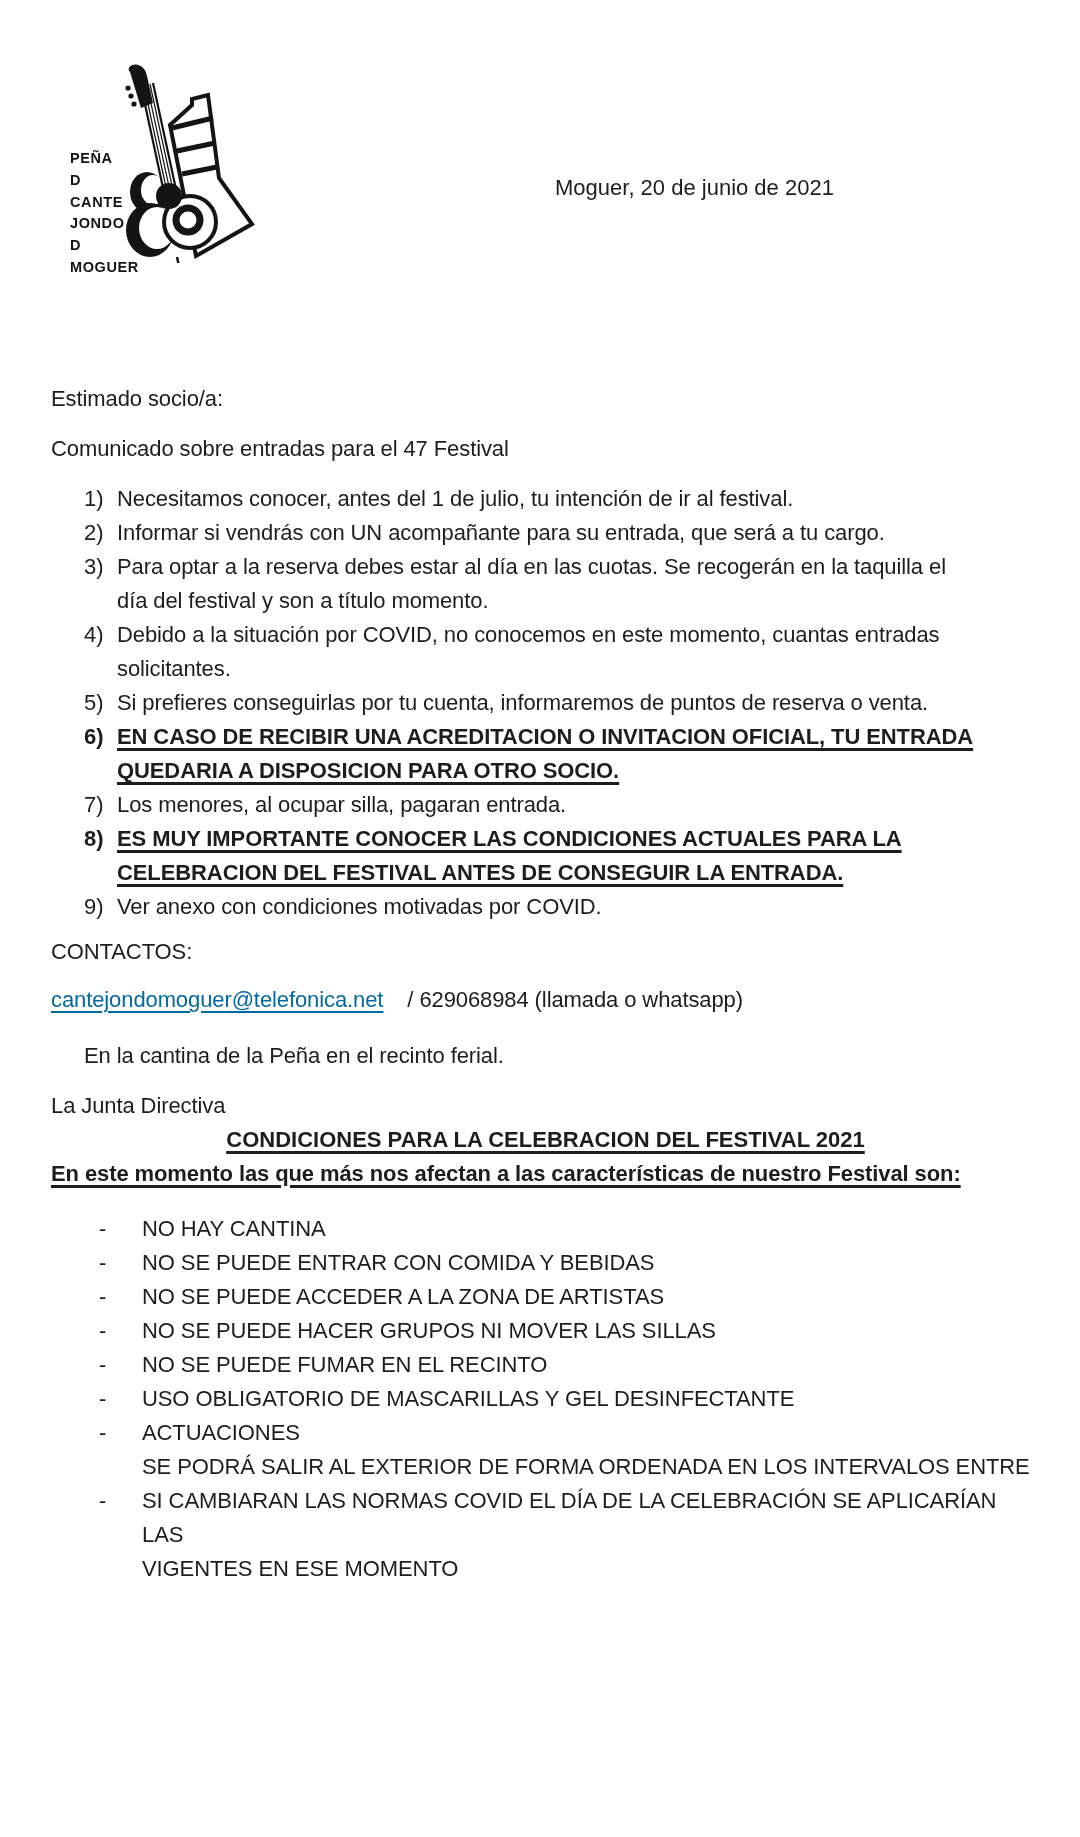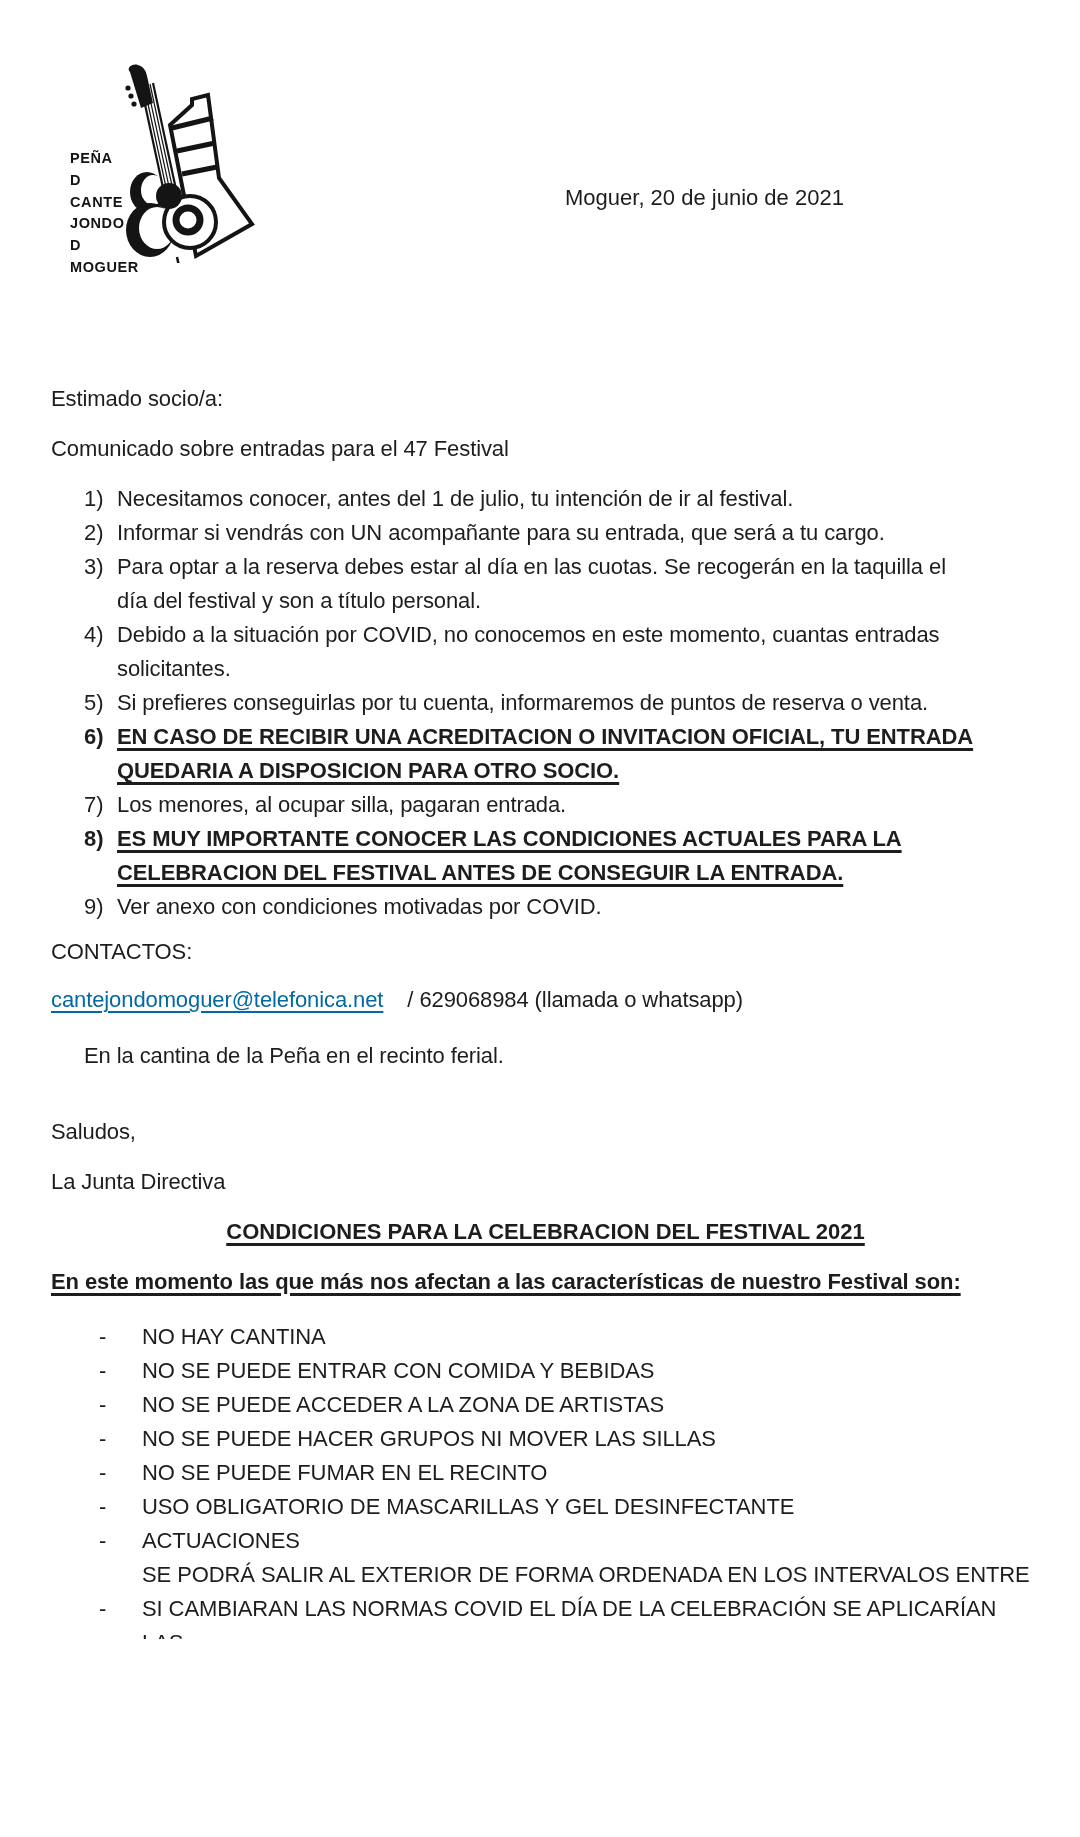--- a/index.html
+++ b/index.html
@@ -8,21 +8,21 @@
     font-family:"Liberation Sans","DejaVu Sans",sans-serif;
     color:#1d1d1d;overflow:hidden;
   }
   
   .logo-text{
     position:absolute;left:70px;top:148px;
     font-size:14.5px;font-weight:700;line-height:21.8px;letter-spacing:.6px;color:#141414;
   }
   .guitar-svg{position:absolute;left:120px;top:58px;}
   .date-line{
-    position:absolute;left:551px;top:167px;margin:14px;
+    position:absolute;left:551px;top:167px;margin:4px;
     font-size:22px;line-height:34px;
   }
   
   main{padding:0 40px 0 51px;}
   .line{margin:0;font-size:22px;line-height:34px;letter-spacing:-0.1px;}
   .mt-greeting{margin-top:382px;}
   .mt16{margin-top:16px;} .mt11{margin-top:11px;} .mt14{margin-top:14px;}
   .mt22{margin-top:22px;margin-left:33px;} .mt42{margin-top:42px;} .mt68{margin-top:68px;}
   .mt70{margin-top:70px;} .mt21{margin-top:21px;}
   
@@ -32,21 +32,21 @@
   .marker{flex:none;width:33px;font-size:22px;line-height:34px;}
   .dmarker{flex:none;width:43px;font-size:22px;line-height:34px;}
   .itext{flex:1;}
   .itext .l{font-size:22px;line-height:34px;letter-spacing:-0.1px;}
   .em .marker{font-weight:700;}
   .em .l span{
     font-weight:700;text-decoration:underline;
     text-decoration-thickness:2.5px;text-underline-offset:4px;margin-top:8px;
   }
   
-  .doc-title{margin:16px;text-align:center;font-size:22px;line-height:34px;font-weight:700;}
+  .doc-title{margin:0;text-align:center;font-size:22px;line-height:34px;font-weight:700;}
   .doc-title span, .cond-intro span{
     text-decoration:underline;text-decoration-thickness:2.5px;text-underline-offset:4px;
   }
   .cond-intro{margin:0;font-size:22px;line-height:34px;font-weight:700;letter-spacing:-0.1px;}
   
   .email{
     color:#0369a1;text-decoration:underline;
     text-decoration-thickness:2px;text-underline-offset:4px;cursor:pointer;
   }
   .after-link{margin-left:24px;}
@@ -122,21 +122,21 @@
         <span class="marker">2)</span>
         <span class="itext">
             <span class="l" style="display:block">Informar si vendrás con UN acompañante para su entrada, que será a tu cargo.</span>
           </span>
       </div>
 
       <div class="litem">
         <span class="marker">3)</span>
         <span class="itext">
           <span class="l" style="display:block">Para optar a la reserva debes estar al día en las cuotas. Se recogerán en la taquilla el</span>
-          <span class="l" style="display:block">día del festival y son a título personal.</span>
+          <span class="l" style="display:block">día del festival y son a título momento.</span>
         </span>
       </div>
 
       <div class="litem">
         <span class="marker">4)</span>
         <span class="itext">
           <span class="l" style="display:block">Debido a la situación por COVID, no conocemos en este momento, cuantas entradas</span>
           <span class="l" style="display:block">solicitantes.</span>
         </span>
       </div>
@@ -179,21 +179,20 @@
       </div>
 
     </div>
 
     <p class="line mt11">CONTACTOS:</p>
 
     <p class="line mt14"><a class="email" href="#">cantejondomoguer@telefonica.net</a><span class="after-link">/ 629068984 (llamada o whatsapp)</span></p>
 
     <p class="line mt22">En la cantina de la Peña en el recinto ferial.</p>
 
-    <p class="line mt42">Saludos,</p>
 
     <p class="line mt16">La Junta Directiva</p>
 
     <h2 class="doc-title mt68"><span>CONDICIONES PARA LA CELEBRACION DEL FESTIVAL 2021</span></h2>
 
     <p class="cond-intro mt70"><span>En este momento las que más nos afectan a las características de nuestro Festival son:</span></p>
 
     <div class="dashlist mt21">
 
       <div class="litem">

